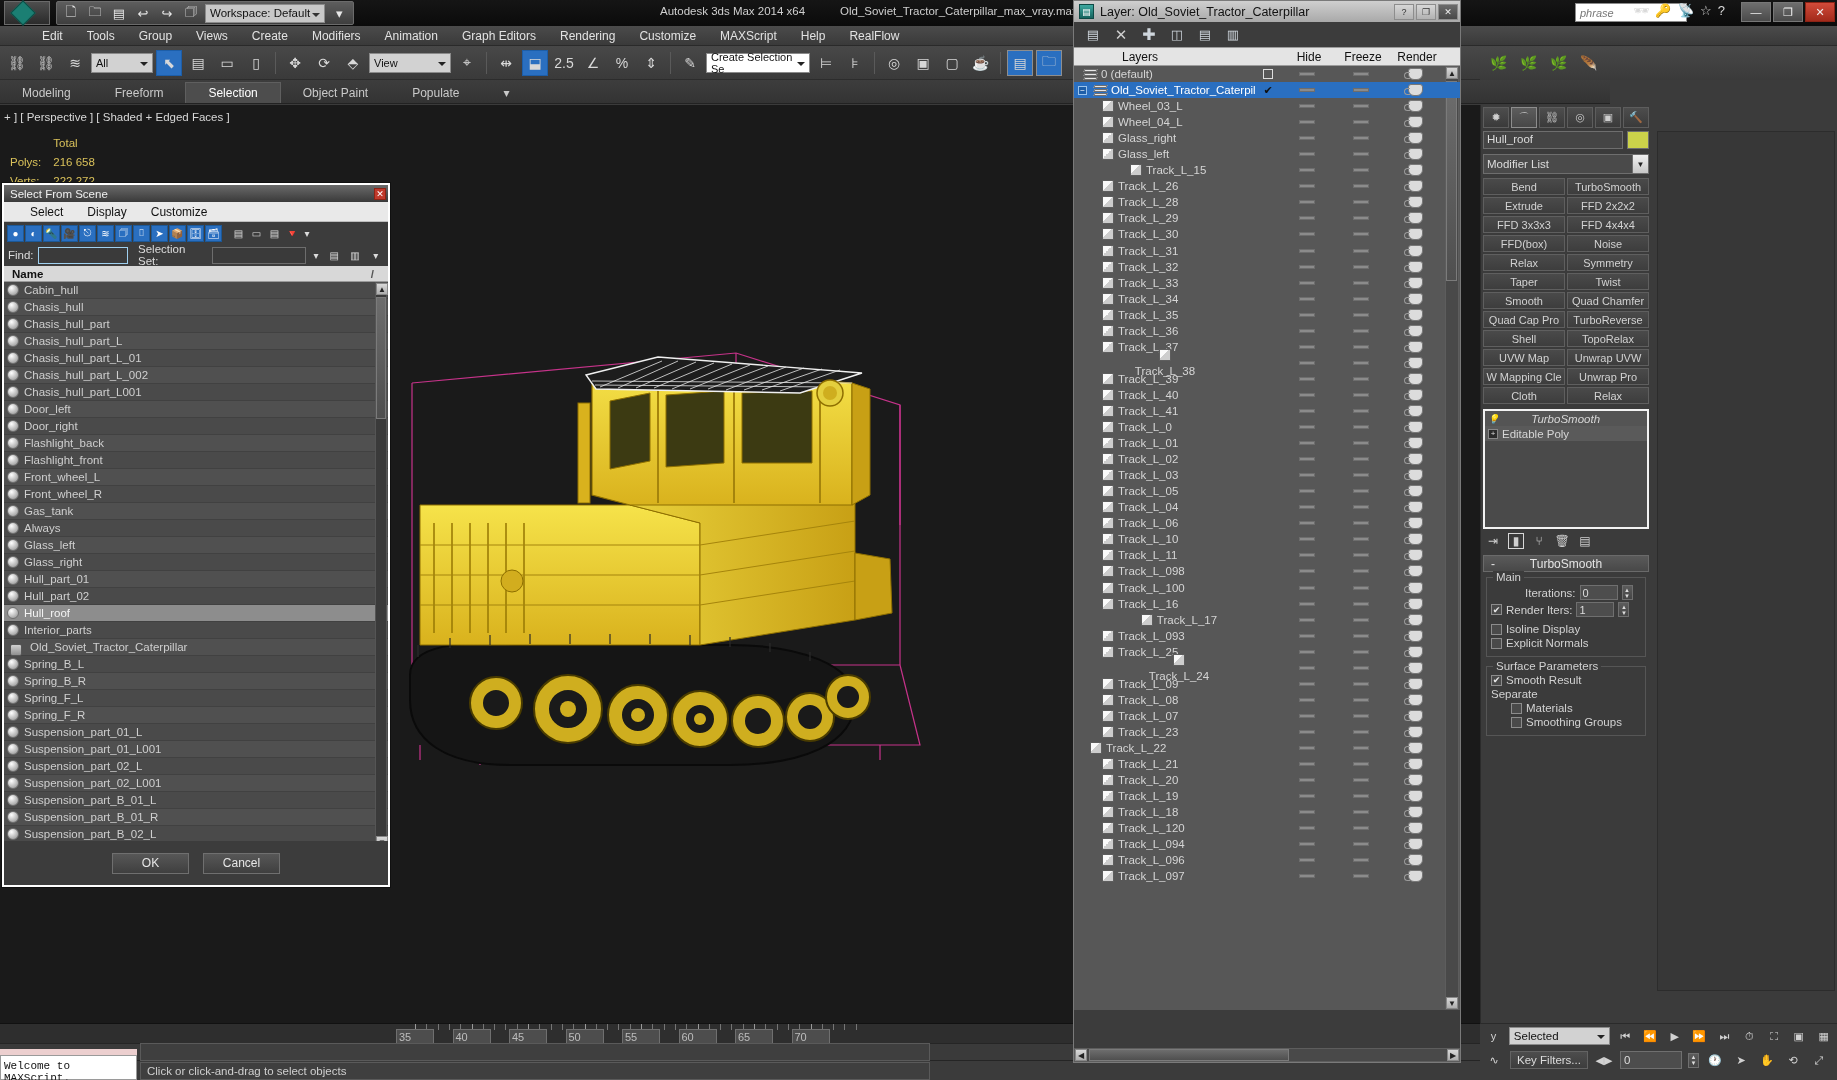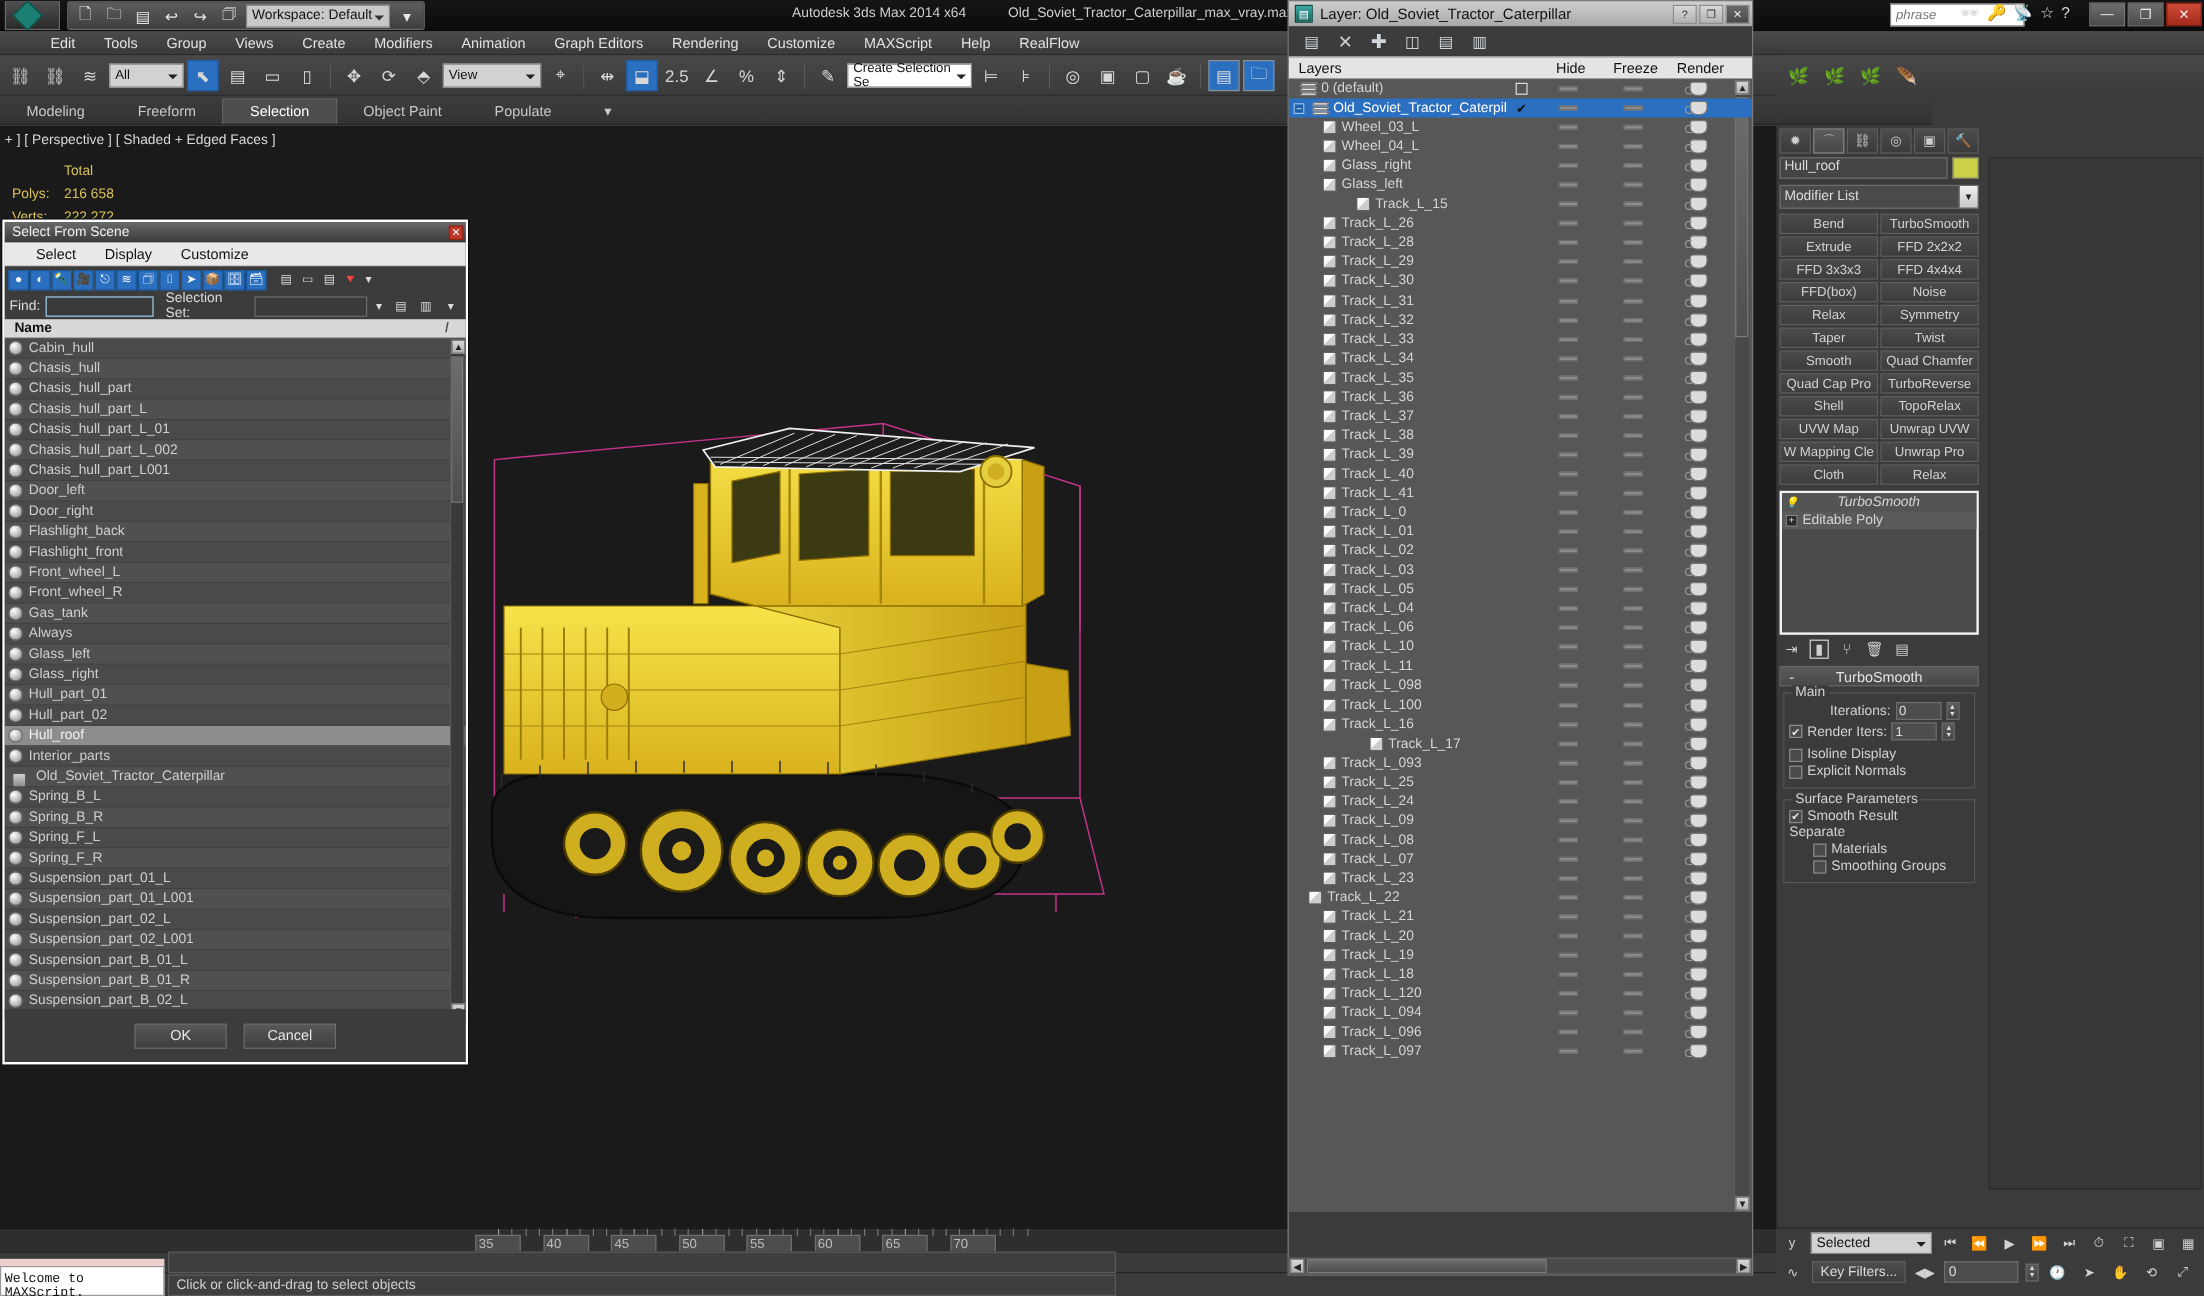--- a/index.html
+++ b/index.html
@@ -143,21 +143,21 @@
      display:flex;align-items:center;justify-content:center;color:#fff;font-size:9px;}
   .lex-wbtns { margin-left:auto; display:flex; gap:2px; }
   .lex-wb { width:20px;height:16px;background:linear-gradient(#d7d7d7,#b2b2b2);border:1px solid #8d8d8d;
      display:flex;align-items:center;justify-content:center;font-size:9px;color:#333;}
   .lex-wb.cl { background:linear-gradient(#6a6a6a,#484848); color:#eee;}
   .lex-tools { height:25px; background:#3c3c3c; display:flex; align-items:center; gap:10px; padding-left:10px;}
   .ltool { width:18px; height:18px; display:flex; align-items:center; justify-content:center;
      color:#cfd6dd; font-size:13px;}
   .lex-head { height:19px; background:#e4e4e4; display:flex; align-items:center;
      color:#111; font-size:12px; border-top:1px solid #9c9c9c; border-bottom:1px solid #9c9c9c;}
-  .lex-head .c1 { flex:1; padding-left:8px; }
+  .lex-head .c1 { flex:1; padding-left:8px;margin-left:40px; }
   .lex-head .c2 { width:54px; text-align:center;}
   .lex-list { position:relative; height:944px; overflow:hidden; background:#575757;}
   .lrow { height:16.05px; display:flex; align-items:center; font-size:11.5px; color:#d5d5d5;
      position:relative; }
   .lrow.sel { background:#2a6fc0; color:#fff; }
   .lrow .lname { flex:1; display:flex; align-items:center; gap:4px; white-space:nowrap; overflow:hidden;}
   .lrow .col { width:54px; display:flex; align-items:center; justify-content:center;}
   .layico { width:13px; height:11px; flex:none; position:relative;}
   .layico i { position:absolute; left:0; width:13px; height:3px; background:#e8e8e8;
       border:1px solid #6f6f6f; transform:skewX(-28deg);}
@@ -1071,21 +1071,21 @@
           </div>
           <div class="col">
             <span class="dash"></span>
           </div>
           <div class="col">
             <span class="teapot"></span>
           </div>
           <div style="width: 18px;"></div>
         </div>
         <div class="lrow">
-          <div class="lname" style="padding-left: 28px;">
+          <div class="lname" style=" flex-direction: column;">
             <span class="cubeico"></span>
             <span>Track_L_38</span>
           </div>
           <div class="col" style="width: 24px;"></div>
           <div class="col">
             <span class="dash"></span>
           </div>
           <div class="col">
             <span class="dash"></span>
           </div>
@@ -1394,21 +1394,21 @@
           </div>
           <div class="col">
             <span class="dash"></span>
           </div>
           <div class="col">
             <span class="teapot"></span>
           </div>
           <div style="width: 18px;"></div>
         </div>
         <div class="lrow">
-          <div class="lname" style="padding-left: 28px;">
+          <div class="lname" style="padding-left: 28px; flex-direction: column;">
             <span class="cubeico"></span>
             <span>Track_L_24</span>
           </div>
           <div class="col" style="width: 24px;"></div>
           <div class="col">
             <span class="dash"></span>
           </div>
           <div class="col">
             <span class="dash"></span>
           </div>

